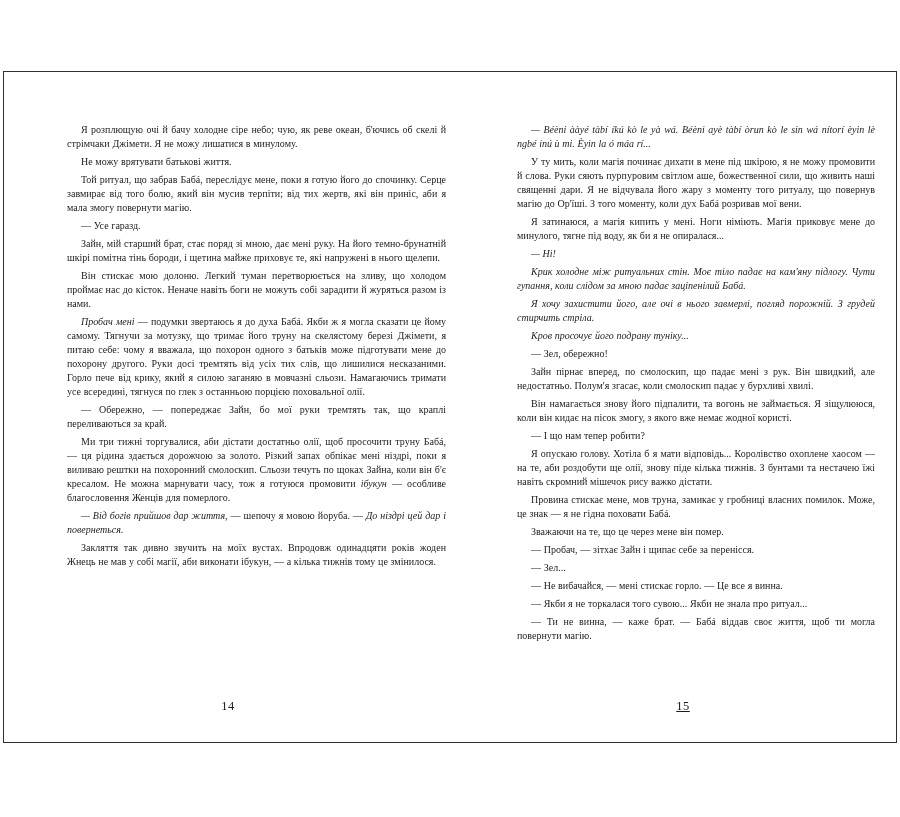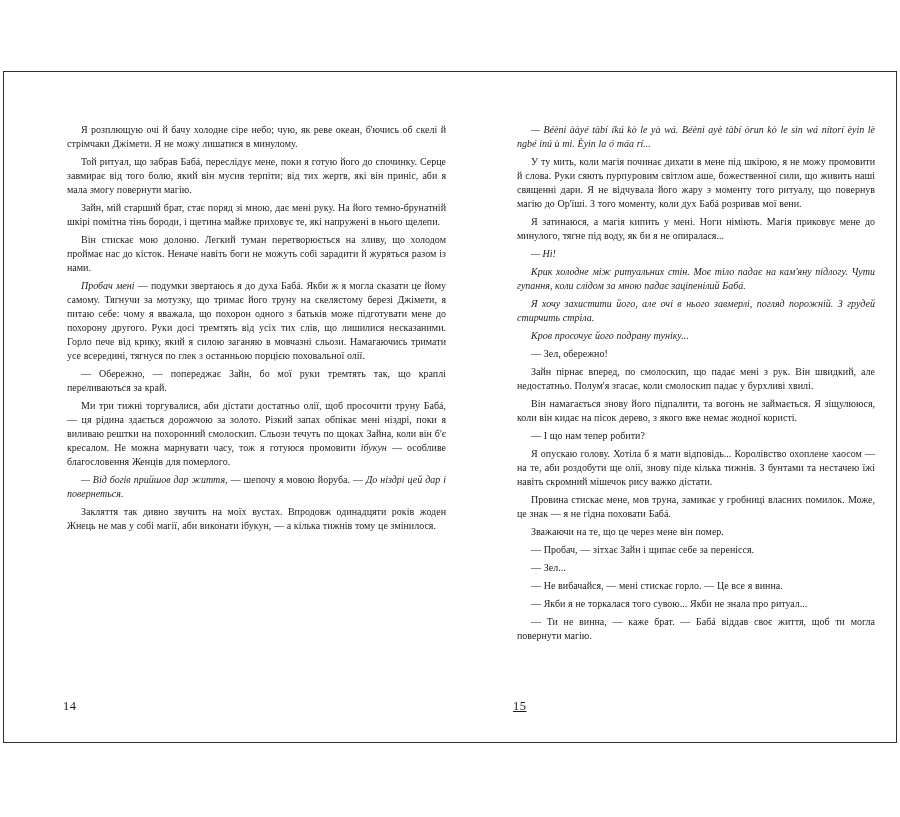--- a/index.html
+++ b/index.html
@@ -36,53 +36,56 @@
     text-align: justify;
     font-size: 10px;
     line-height: 14px;
     color: var(--text-color, #1c1c1c);
     word-spacing: 0.2px;
   }
   .it { font-style: italic; }
   .page-number {
     position: absolute;
     top: 627px;
+    text-align: center;
     font-size: 12.5px;
     letter-spacing: 0.5px;
     color: var(--text-color, #1c1c1c);
   }
   .page-number.left  { left: 59px;  width: 330px; }
   .page-number.right { left: 509px; width: 340px; text-decoration: underline; }
 </style>
 </head>
 <body style="background: rgb(255, 255, 255);">
 
 <div class="book-spread" style="border-color: rgb(46, 46, 46);">
   <div class="text-block left" id="left-text">
       <p class="para"><span>Я розплющую очі й бачу холодне сіре небо; чую, як реве океан, б'ючись об скелі й стрімчаки Джімети. Я не можу лишатися в минулому.</span></p>
+      <p class="para"><span>Не можу врятувати батькові життя.</span></p>
       <p class="para"><span>Той ритуал, що забрав Бабá, переслідує мене, поки я готую його до спочинку. Серце завмирає від того болю, який він мусив терпіти; від тих жертв, які він приніс, аби я мала змогу повернути магію.</span></p>
+      <p class="para"><span>— Усе гаразд.</span></p>
       <p class="para"><span>Зайн, мій старший брат, стає поряд зі мною, дає мені руку. На його темно-брунатній шкірі помітна тінь бороди, і щетина майже приховує те, які напружені в нього щелепи.</span></p>
       <p class="para"><span>Він стискає мою долоню. Легкий туман перетворюється на зливу, що холодом проймає нас до кісток. Неначе навіть боги не можуть собі зарадити й журяться разом із нами.</span></p>
       <p class="para"><span class="it">Пробач мені</span><span> — подумки звертаюсь я до духа Бабá. Якби ж я могла сказати це йому самому. Тягнучи за мотузку, що тримає його труну на скелястому березі Джімети, я питаю себе: чому я вважала, що похорон одного з батьків може підготувати мене до похорону другого. Руки досі тремтять від усіх тих слів, що лишилися несказаними. Горло пече від крику, який я силою заганяю в мовчазні сльози. Намагаючись тримати усе всередині, тягнуся по глек з останньою порцією поховальної олії.</span></p>
       <p class="para"><span>— Обережно, — попереджає Зайн, бо мої руки тремтять так, що краплі переливаються за край.</span></p>
       <p class="para"><span>Ми три тижні торгувалися, аби дістати достатньо олії, щоб просочити труну Бабá, — ця рідина здається дорожчою за золото. Різкий запах обпікає мені ніздрі, поки я виливаю рештки на похоронний смолоскип. Сльози течуть по щоках Зайна, коли він б'є кресалом. Не можна марнувати часу, тож я готуюся промовити </span><span class="it">ібукун</span><span> — особливе благословення Женців для померлого.</span></p>
       <p class="para"><span class="it">— Від богів прийшов дар життя,</span><span> — шепочу я мовою йоруба. — </span><span class="it">До ніздрі цей дар і повернеться.</span></p>
       <p class="para"><span>Закляття так дивно звучить на моїх вустах. Впродовж одинадцяти років жоден Жнець не мав у собі магії, аби виконати ібукун, — а кілька тижнів тому це змінилося.</span></p>
     </div>
   <div class="text-block right" id="right-text">
       <p class="para"><span class="it">— Béèni ààyé tàbí íkú kò le yà wá. Béèni ayè tàbí òrun kò le sin wá nítorí èyin lè ngbé inú ù mi. Èyin la ó máa rí...</span></p>
       <p class="para"><span>У ту мить, коли магія починає дихати в мене під шкірою, я не можу промовити й слова. Руки сяють пурпуровим світлом аше, божественної сили, що живить наші священні дари. Я не відчувала його жару з моменту того ритуалу, що повернув магію до Ор'їші. З того моменту, коли дух Бабá розривав мої вени.</span></p>
       <p class="para"><span>Я затинаюся, а магія кипить у мені. Ноги німіють. Магія приковує мене до минулого, тягне під воду, як би я не опиралася...</span></p>
       <p class="para"><span class="it">— Ні!</span></p>
       <p class="para"><span class="it">Крик холодне між ритуальних стін. Моє тіло падає на кам'яну підлогу. Чути гупання, коли слідом за мною падає заціпенілий Бабá.</span></p>
       <p class="para"><span class="it">Я хочу захистити його, але очі в нього завмерлі, погляд порожній. З грудей стирчить стріла.</span></p>
       <p class="para"><span class="it">Кров просочує його подрану туніку...</span></p>
       <p class="para"><span>— Зел, обережно!</span></p>
       <p class="para"><span>Зайн пірнає вперед, по смолоскип, що падає мені з рук. Він швидкий, але недостатньо. Полум'я згасає, коли смолоскип падає у бурхливі хвилі.</span></p>
-      <p class="para"><span>Він намагається знову його підпалити, та вогонь не займається. Я зіщулююся, коли він кидає на пісок дерево, з якого вже немає жодної користі.</span></p>
+      <p class="para"><span>Він намагається знову його підпалити, та вогонь не займається. Я зіщулююся, коли він кидає на пісок змогу, з якого вже немає жодної користі.</span></p>
       <p class="para"><span>— І що нам тепер робити?</span></p>
       <p class="para"><span>Я опускаю голову. Хотіла б я мати відповідь... Королівство охоплене хаосом — на те, аби роздобути ще олії, знову піде кілька тижнів. З бунтами та нестачею їжі навіть скромний мішечок рису важко дістати.</span></p>
       <p class="para"><span>Провина стискає мене, мов труна, замикає у гробниці власних помилок. Може, це знак — я не гідна поховати Бабá.</span></p>
       <p class="para"><span>Зважаючи на те, що це через мене він помер.</span></p>
       <p class="para"><span>— Пробач, — зітхає Зайн і щипає себе за перенісся.</span></p>
       <p class="para"><span>— Зел...</span></p>
       <p class="para"><span>— Не вибачайся, — мені стискає горло. — Це все я винна.</span></p>
       <p class="para"><span>— Якби я не торкалася того сувою... Якби не знала про ритуал...</span></p>
       <p class="para"><span>— Ти не винна, — каже брат. — Бабá віддав своє життя, щоб ти могла повернути магію.</span></p>
     </div>

